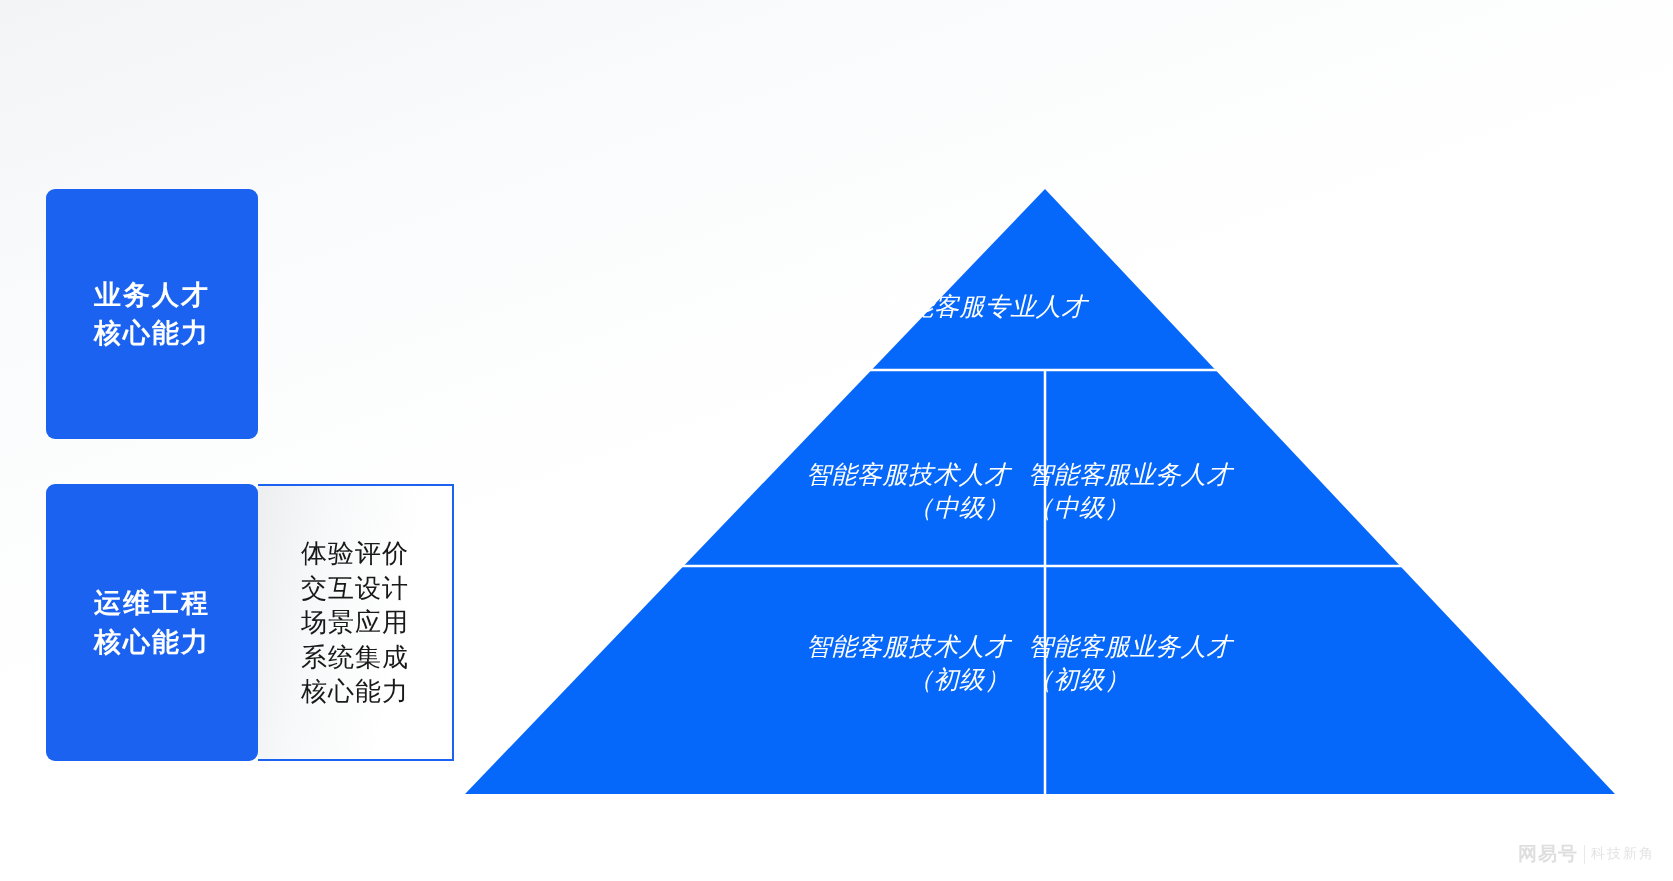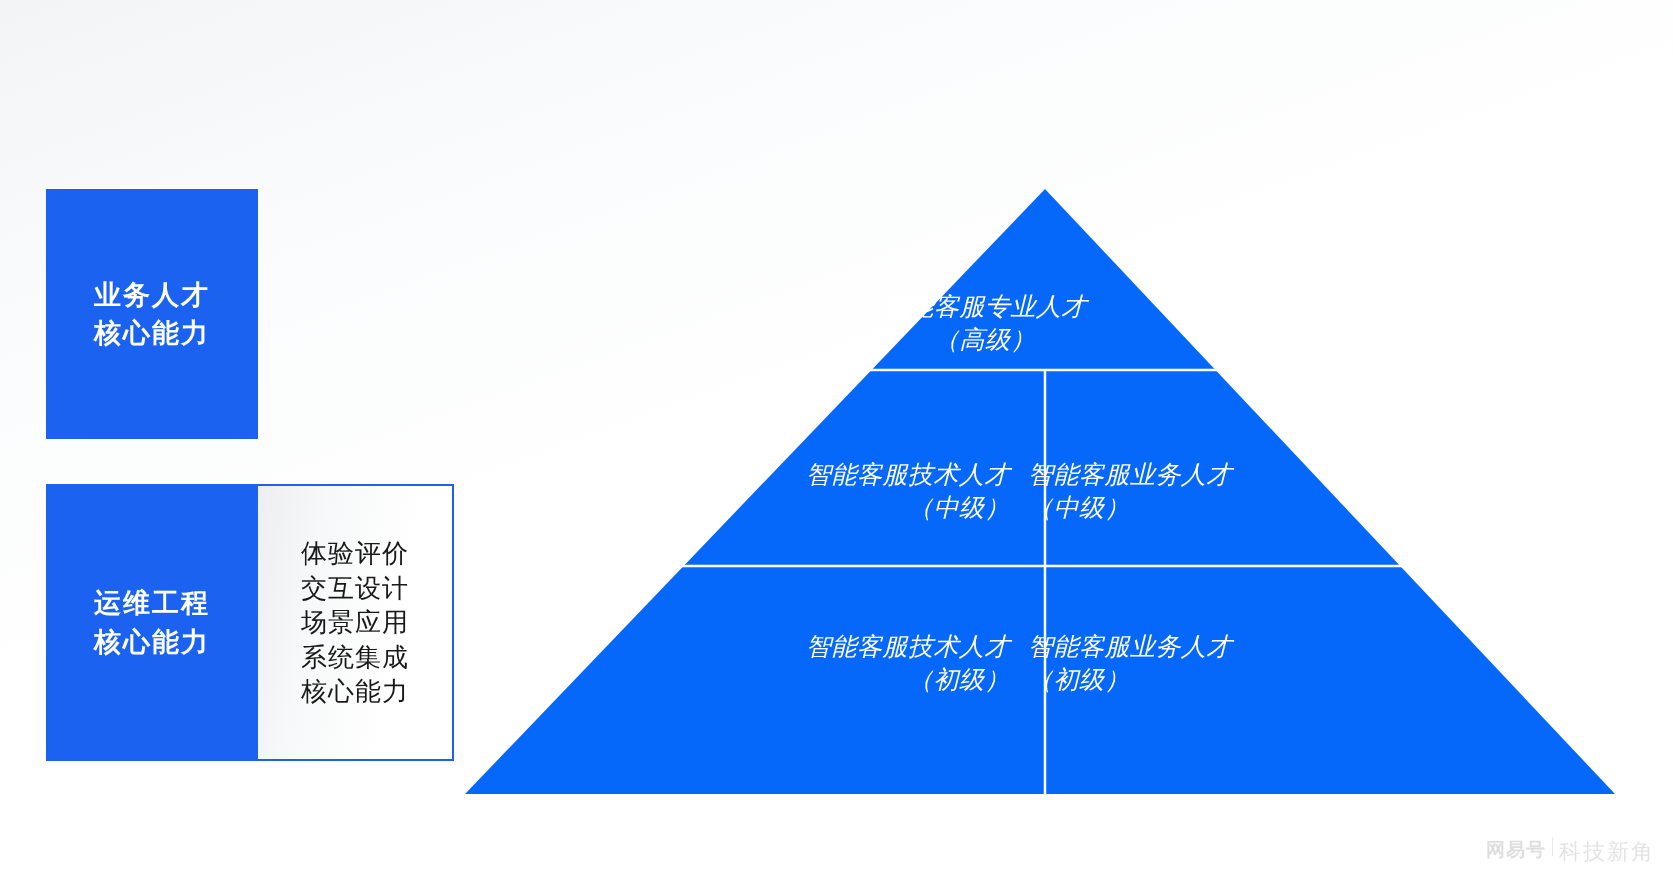--- a/index.html
+++ b/index.html
@@ -56,20 +56,21 @@
     color: #ffffff;
     display: flex;
     flex-direction: column;
     align-items: center;
     justify-content: center;
     font-size: 27px;
     font-weight: bold;
     line-height: 1.42;
     letter-spacing: 2px;
     flex: 0 0 212px;
+    border-radius: 9px;
   }
   .cap-badge .ln { display: block; white-space: nowrap; }
 
   .cap-panel {
     flex: 1 1 auto;
     border: 2px solid #1a62ef;
     border-left: none;
     background: linear-gradient(100deg,#eceef0 0%, #f7f8f9 30%, #ffffff 70%);
     display: flex;
     flex-direction: column;
@@ -115,38 +116,38 @@
   
   #label-base-left  { left: 318px; top: 450px; width: 252px; text-align: right; }
   #label-base-right { left: 588px; top: 450px; width: 252px; text-align: left; }
 
   
   #watermark {
     position: absolute;
     right: 18px;
     bottom: 14px;
     display: flex;
-    align-items: flex-start;
+    align-items: center;
     gap: 6px;
     opacity: 0.45;
   }
   #wm-logo {
     font-size: 19px;
     font-weight: bold;
     color: #b8b8b8;
     letter-spacing: 1px;
     font-family: "DejaVu Sans", sans-serif;
   }
   #wm-divider {
     width: 1px;
     height: 19px;
     background: #cfcfcf;
   }
   #wm-name {
-    font-size: 22px;
+    font-size: 14px;
     color: #c2c2c2;
     letter-spacing: 2px;
   }
 </style>
 </head>
 <body>
 
 <div id="slide">
 
 
@@ -179,21 +180,20 @@
 
       <line x1="425" y1="190" x2="785" y2="190" stroke="#ffffff" stroke-width="2.5"></line>
 
       <line x1="240" y1="386" x2="970" y2="386" stroke="#ffffff" stroke-width="2.5"></line>
 
       <line x1="605" y1="190" x2="605" y2="614" stroke="#ffffff" stroke-width="2.5"></line>
     </svg>
 
     <div class="pyr-label" id="label-apex">
       <span class="role">智能客服专业人才</span>
-      <span class="lvl">（高级）</span>
     </div>
 
     <div class="pyr-label" id="label-mid-left">
       <span class="role">智能客服技术人才</span>
       <span class="lvl">（中级）</span>
     </div>
     <div class="pyr-label" id="label-mid-right">
       <span class="role">智能客服业务人才</span>
       <span class="lvl">（中级）</span>
     </div>

